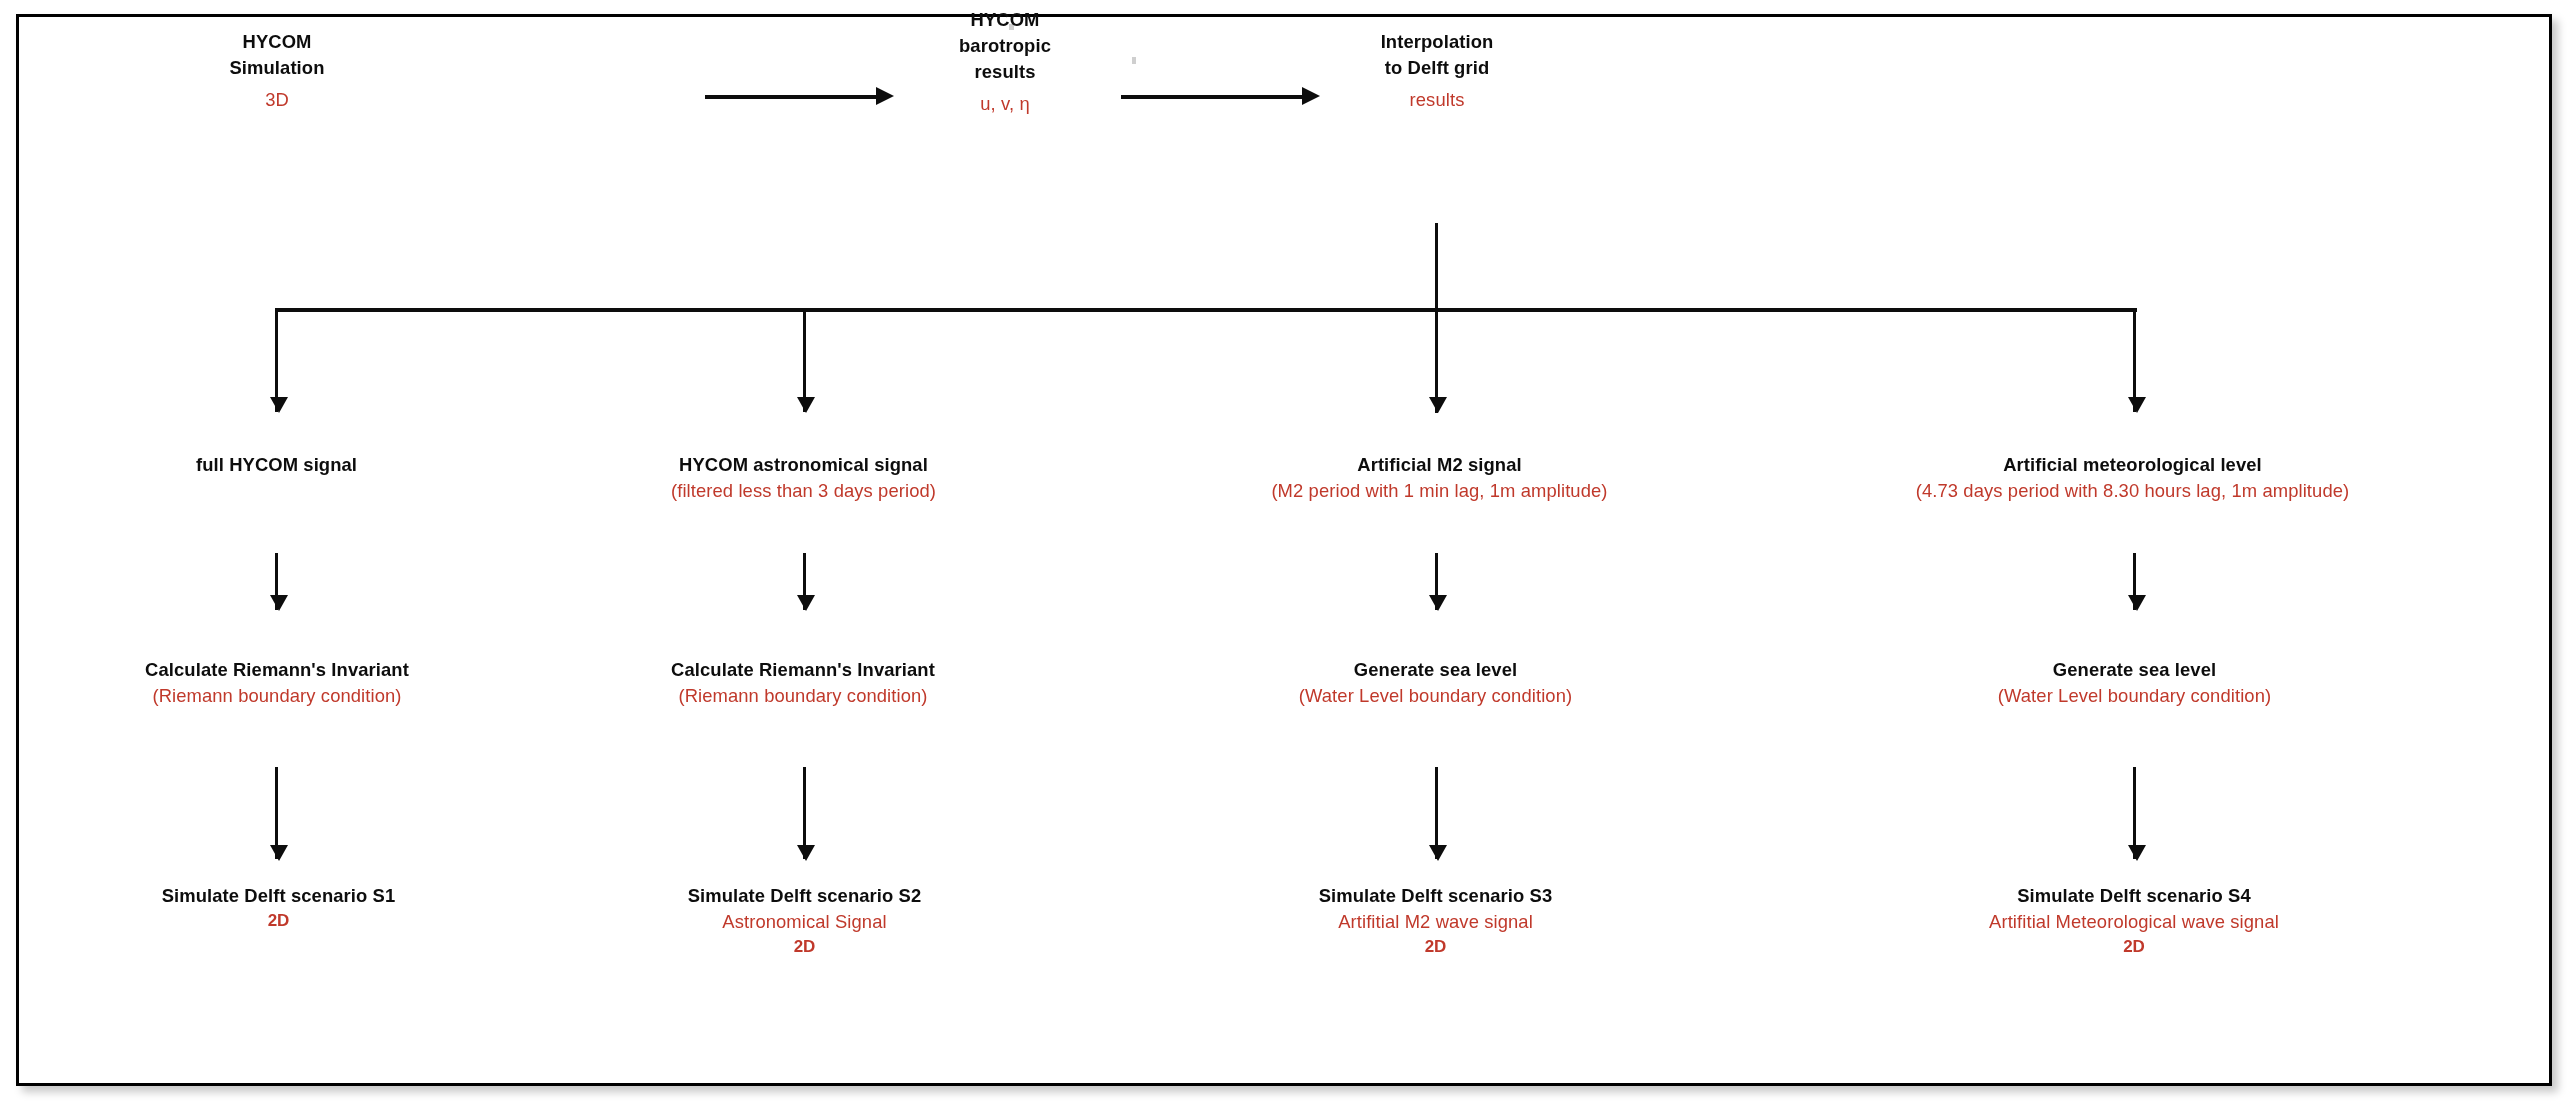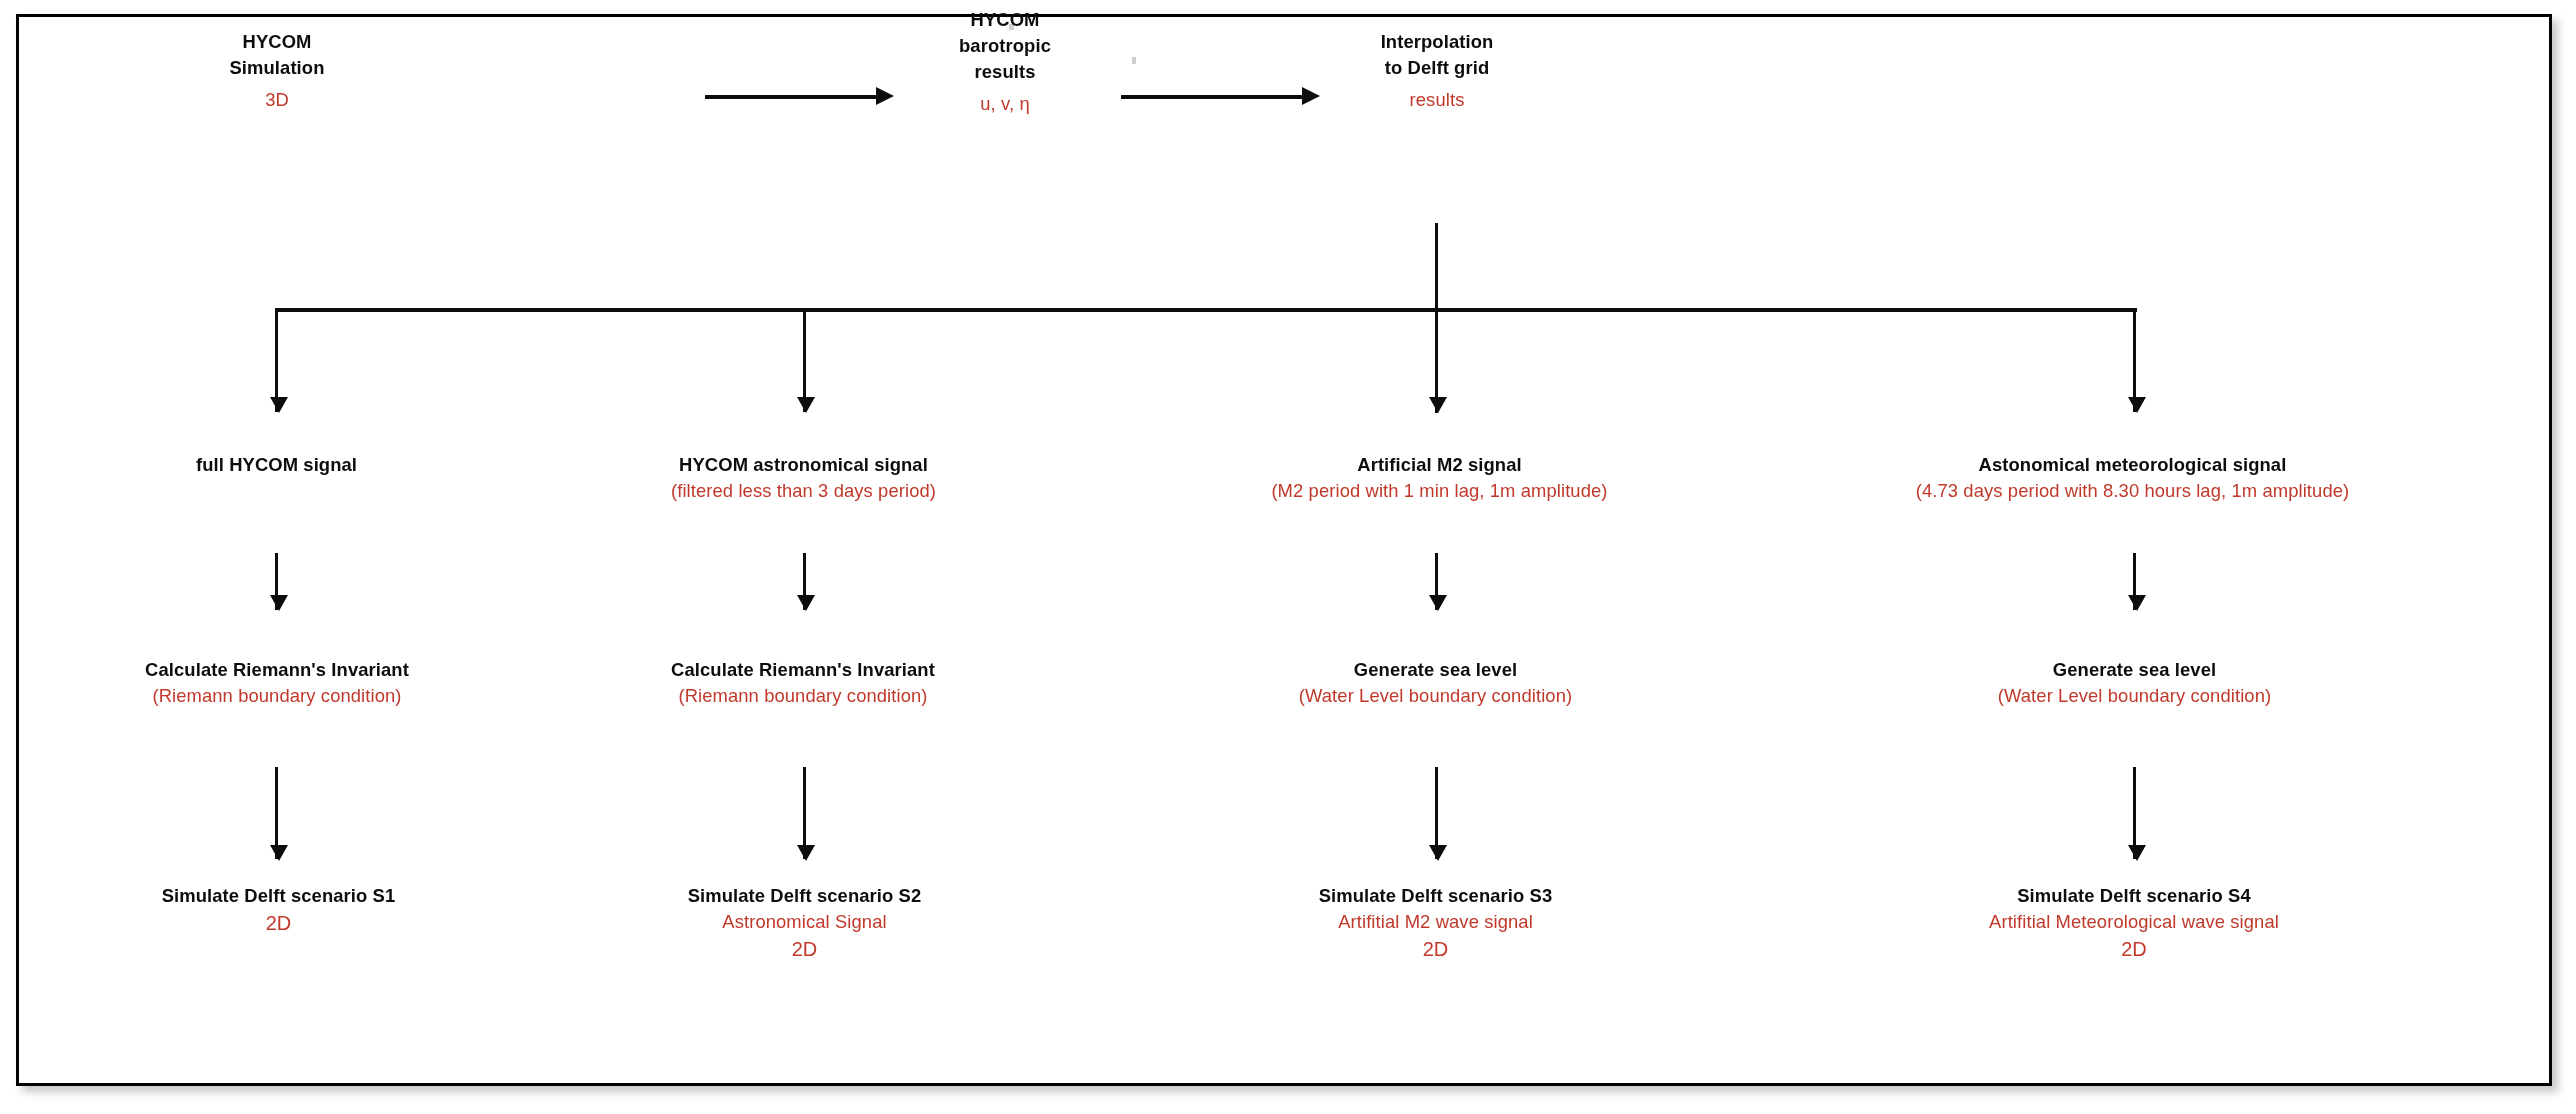--- a/index.html
+++ b/index.html
@@ -52,22 +52,22 @@
     display: block;
     color: #c0392b;
     font-weight: normal;
     font-size: 18.4px;
     letter-spacing: 0.1px;
     white-space: pre-line;
   }
   .node .sub2 {
     display: block;
     color: #c0392b;
-    font-weight: normal;
-    font-size: 20px;
+    font-weight: bold;
+    font-size: 17px;
   }
   .node .gap { display:block; height: 6px; }
 
   
   .vline {
     position: absolute;
     width: 3px;
     background: #0d0d0d;
   }
   .hline {
@@ -158,21 +158,21 @@
     <span class="ttl">HYCOM astronomical signal</span>
     <span class="sub">(filtered less than 3 days period)</span>
   </div>
 
   <div class="node" style="left:1154px; top:452px; width:571px;">
     <span class="ttl">Artificial M2 signal</span>
     <span class="sub">(M2 period with 1 min lag, 1m amplitude)</span>
   </div>
 
   <div class="node" style="left:1737px; top:452px; width:791px;">
-    <span class="ttl">Astonomical meteorological signal</span>
+    <span class="ttl">Artificial meteorological level</span>
     <span class="sub">(4.73 days period with 8.30 hours lag, 1m amplitude)</span>
   </div>
 
   <div class="vline" style="left:275px; top:553px; height:57px;"></div>
   <div class="arrow-down" style="left:277px; top:595px;"></div>
 
   <div class="vline" style="left:803px; top:553px; height:57px;"></div>
   <div class="arrow-down" style="left:804px; top:595px;"></div>
 
   <div class="vline" style="left:1435px; top:553px; height:57px;"></div>

